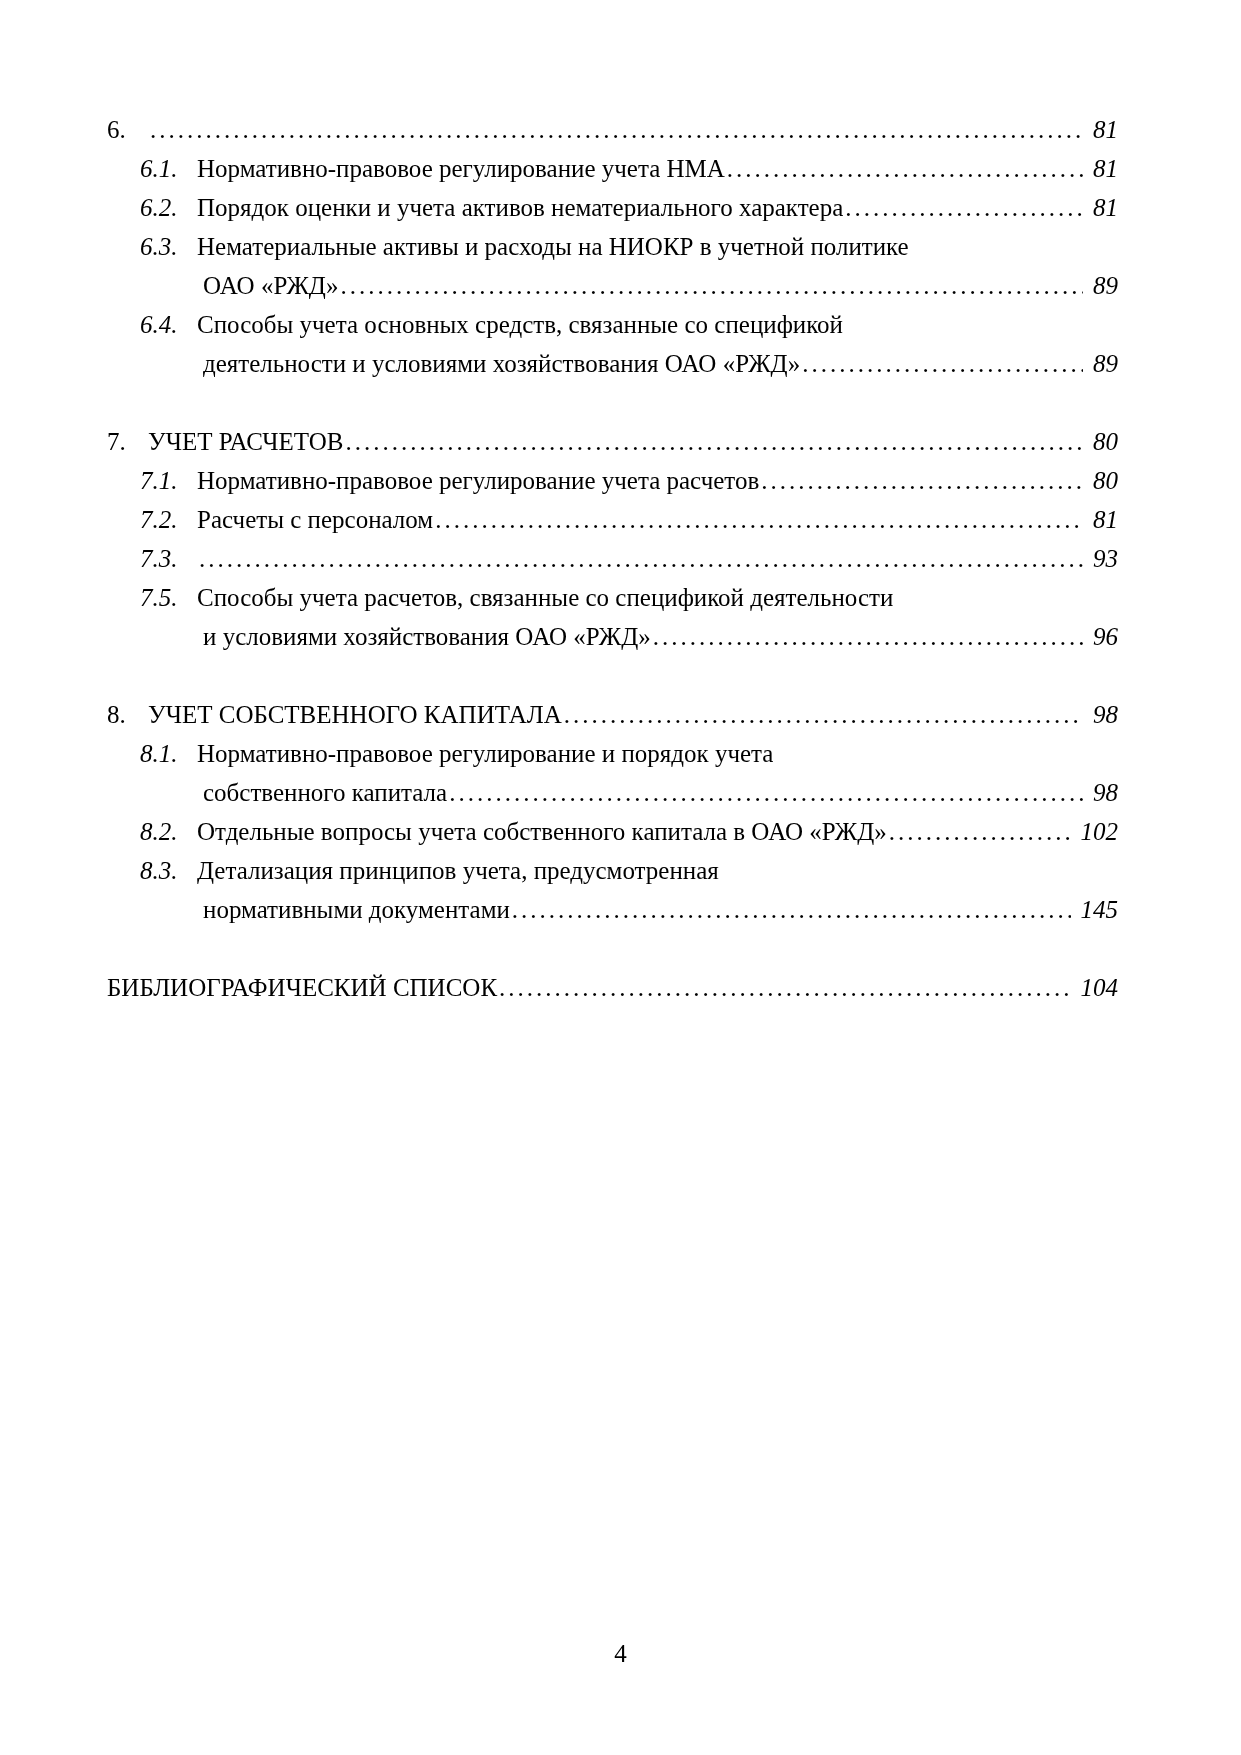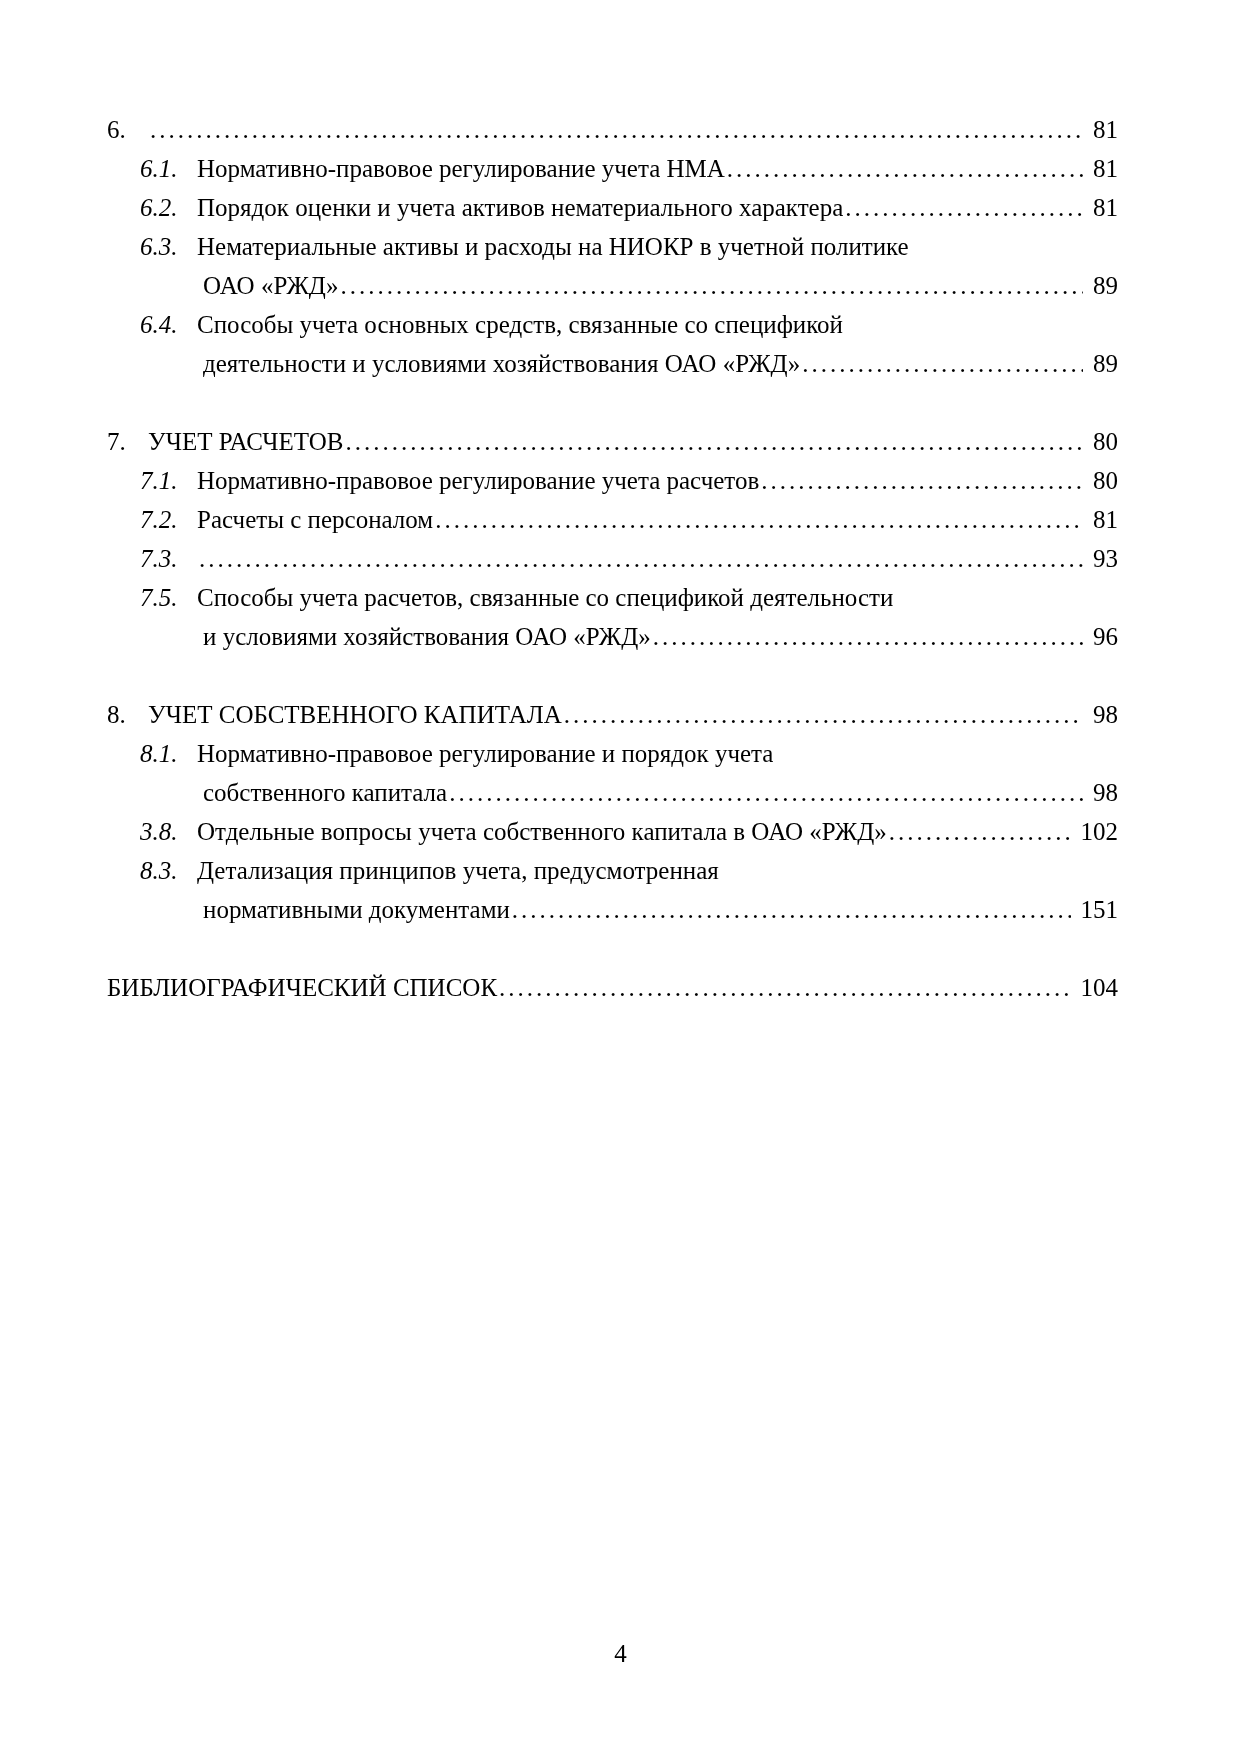--- a/index.html
+++ b/index.html
@@ -41,21 +41,21 @@
     flex: 1 1 auto;
     overflow: hidden;
     white-space: nowrap;
     min-width: 30px;
     margin: 0 2px;
   }
   .leader::after {
     content: "..................................................................................................................................................";
     letter-spacing: 3px;
   }
-  .pg { flex: 0 0 auto; margin-left: 8px; }
+  .pg { flex: 0 0 auto; margin-left: 8px; font-style: italic; }
 
   .footer {
     position: absolute;
     top: 1634px;
     left: 0;
     width: 100%;
     text-align: center;
     line-height: 39px;
   }
 </style>
@@ -149,35 +149,35 @@
       <span class="text">Нормативно-правовое регулирование и порядок учета</span>
 
     </div>
       <div class="row continuation">
 
       <span class="text">собственного капитала</span>
       <span class="leader"></span>
       <span class="pg">98</span>
     </div>
       <div class="row sub">
-      <span class="num">3.8.</span>
+      <span class="num">8.2.</span>
       <span class="text">Отдельные вопросы учета собственного капитала в ОАО «РЖД»</span>
       <span class="leader"></span>
       <span class="pg">102</span>
     </div>
       <div class="row sub no-page">
       <span class="num">8.3.</span>
       <span class="text">Детализация принципов учета, предусмотренная</span>
 
     </div>
       <div class="row continuation">
 
       <span class="text">нормативными документами</span>
       <span class="leader"></span>
-      <span class="pg">151</span>
+      <span class="pg">145</span>
     </div>
       <div class="row bibliography">
 
       <span class="text">БИБЛИОГРАФИЧЕСКИЙ СПИСОК</span>
       <span class="leader"></span>
       <span class="pg">104</span>
     </div>
     </div>
 
   <div class="footer">4</div>

